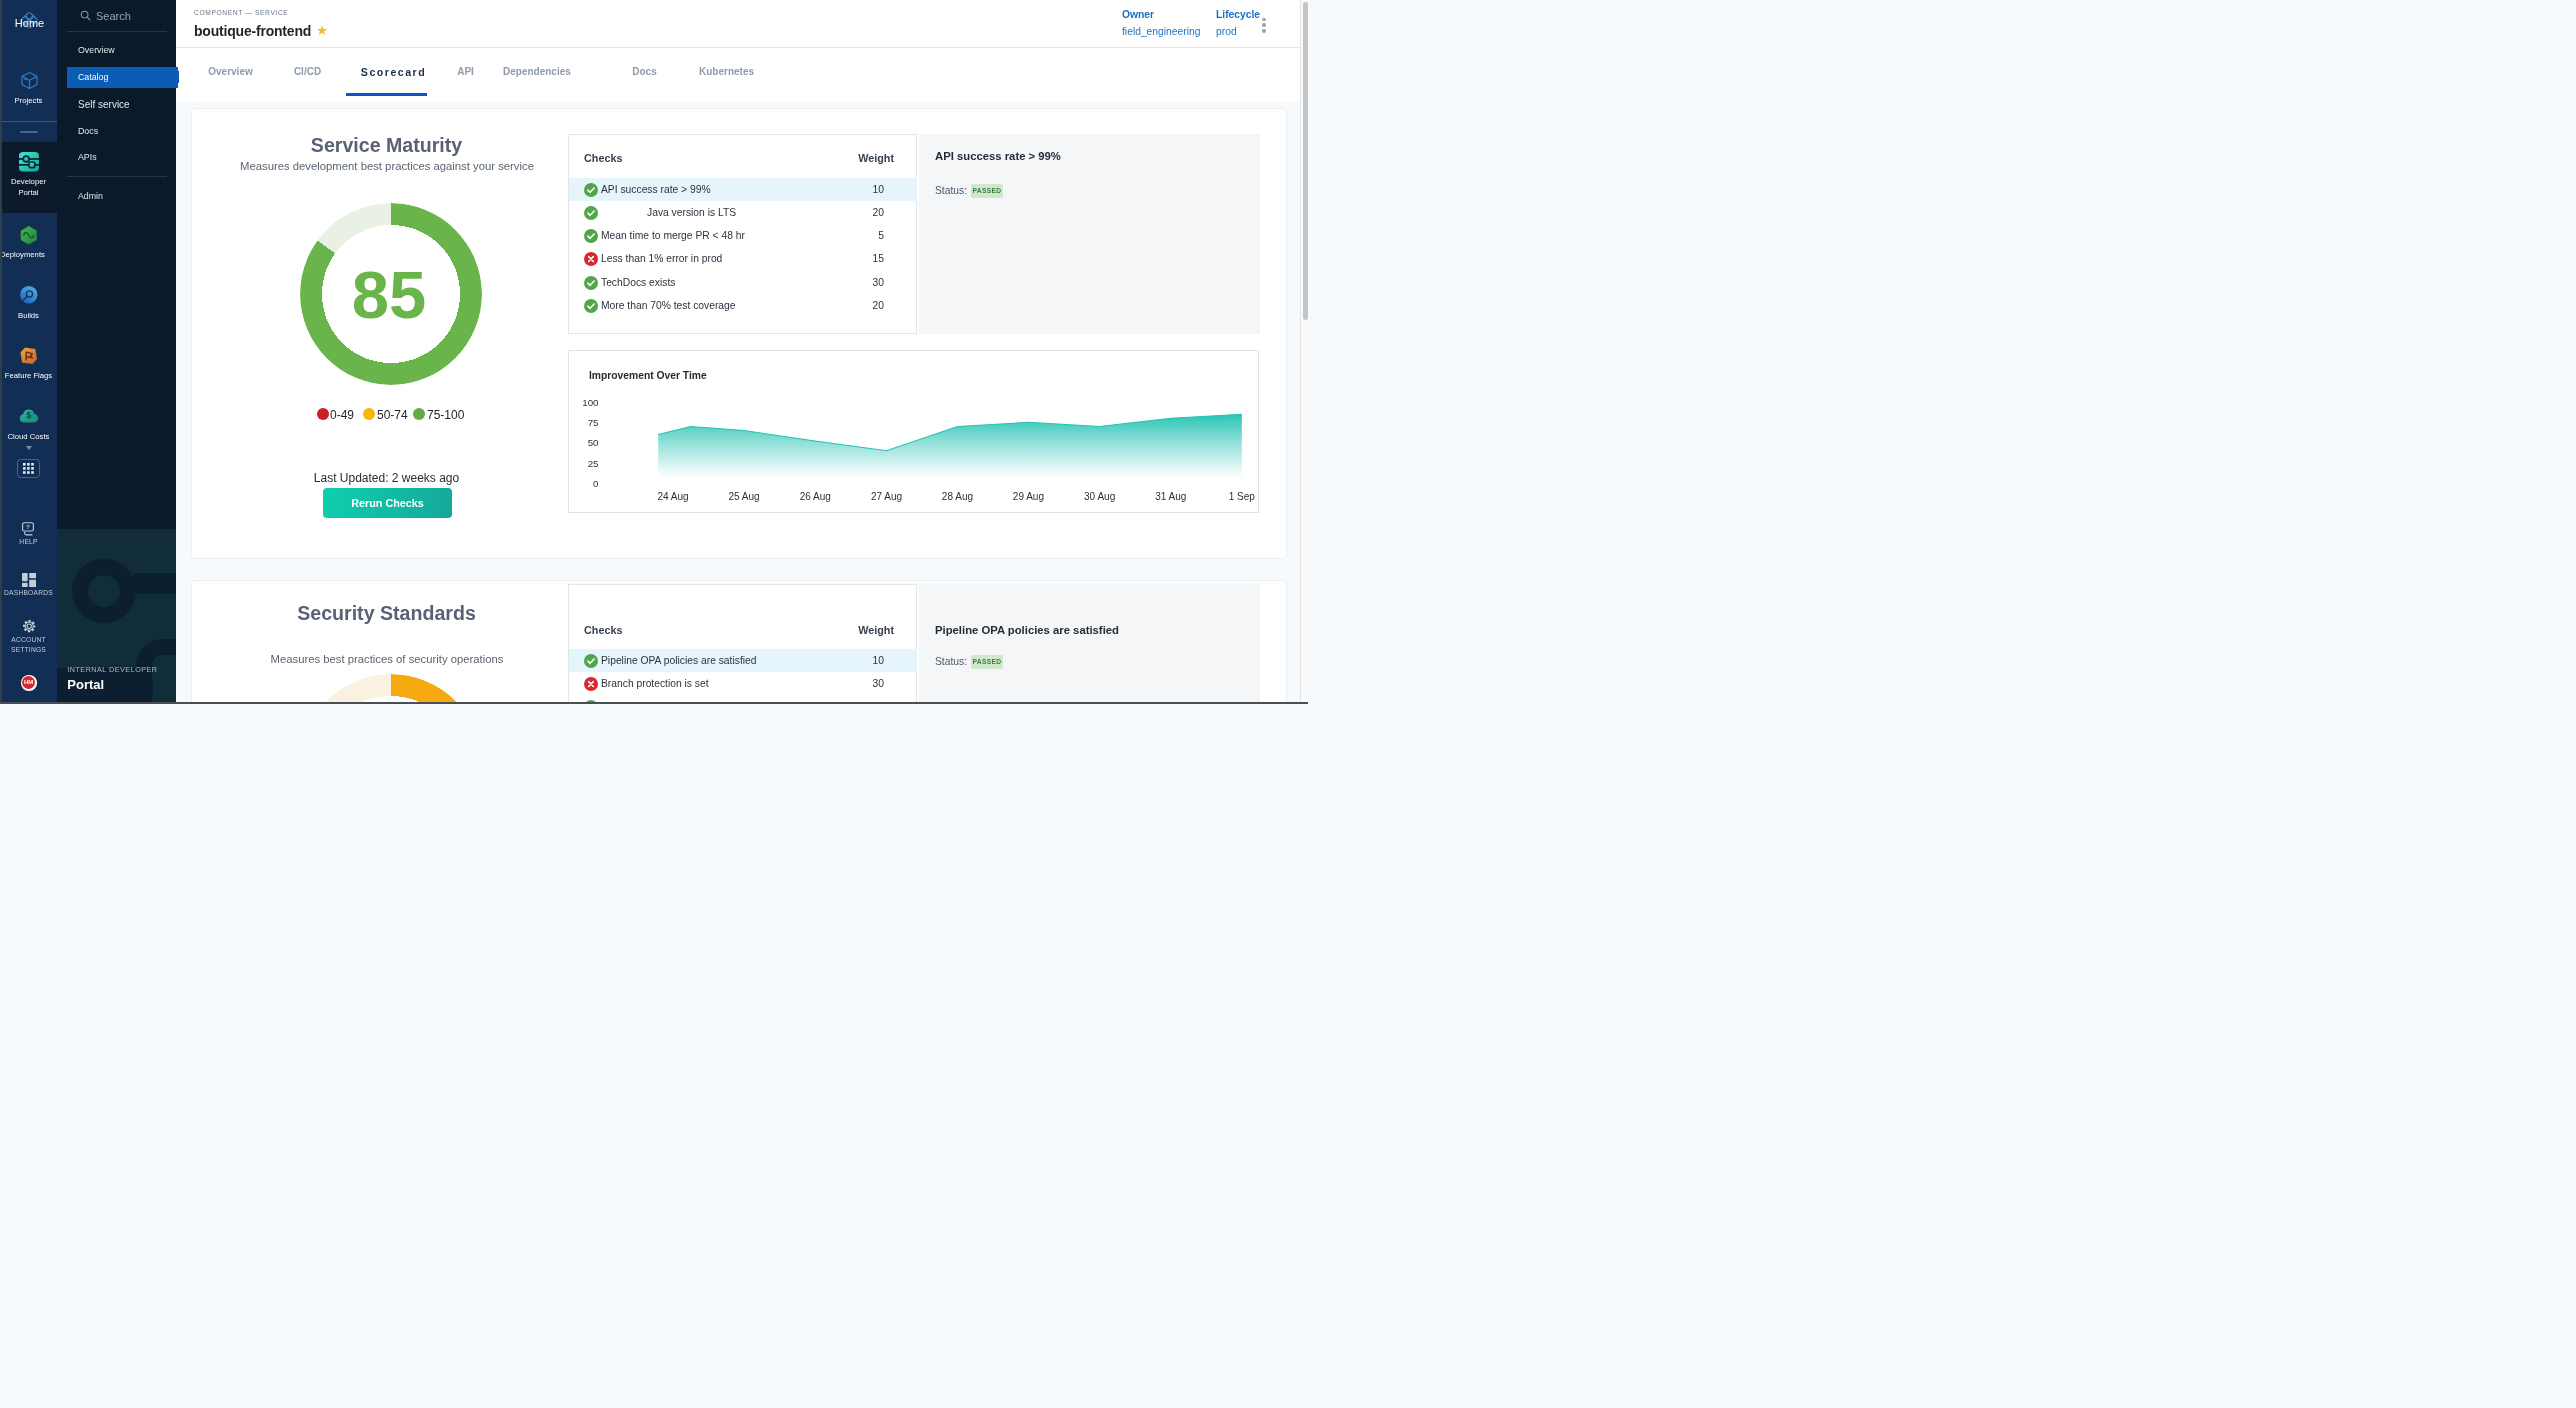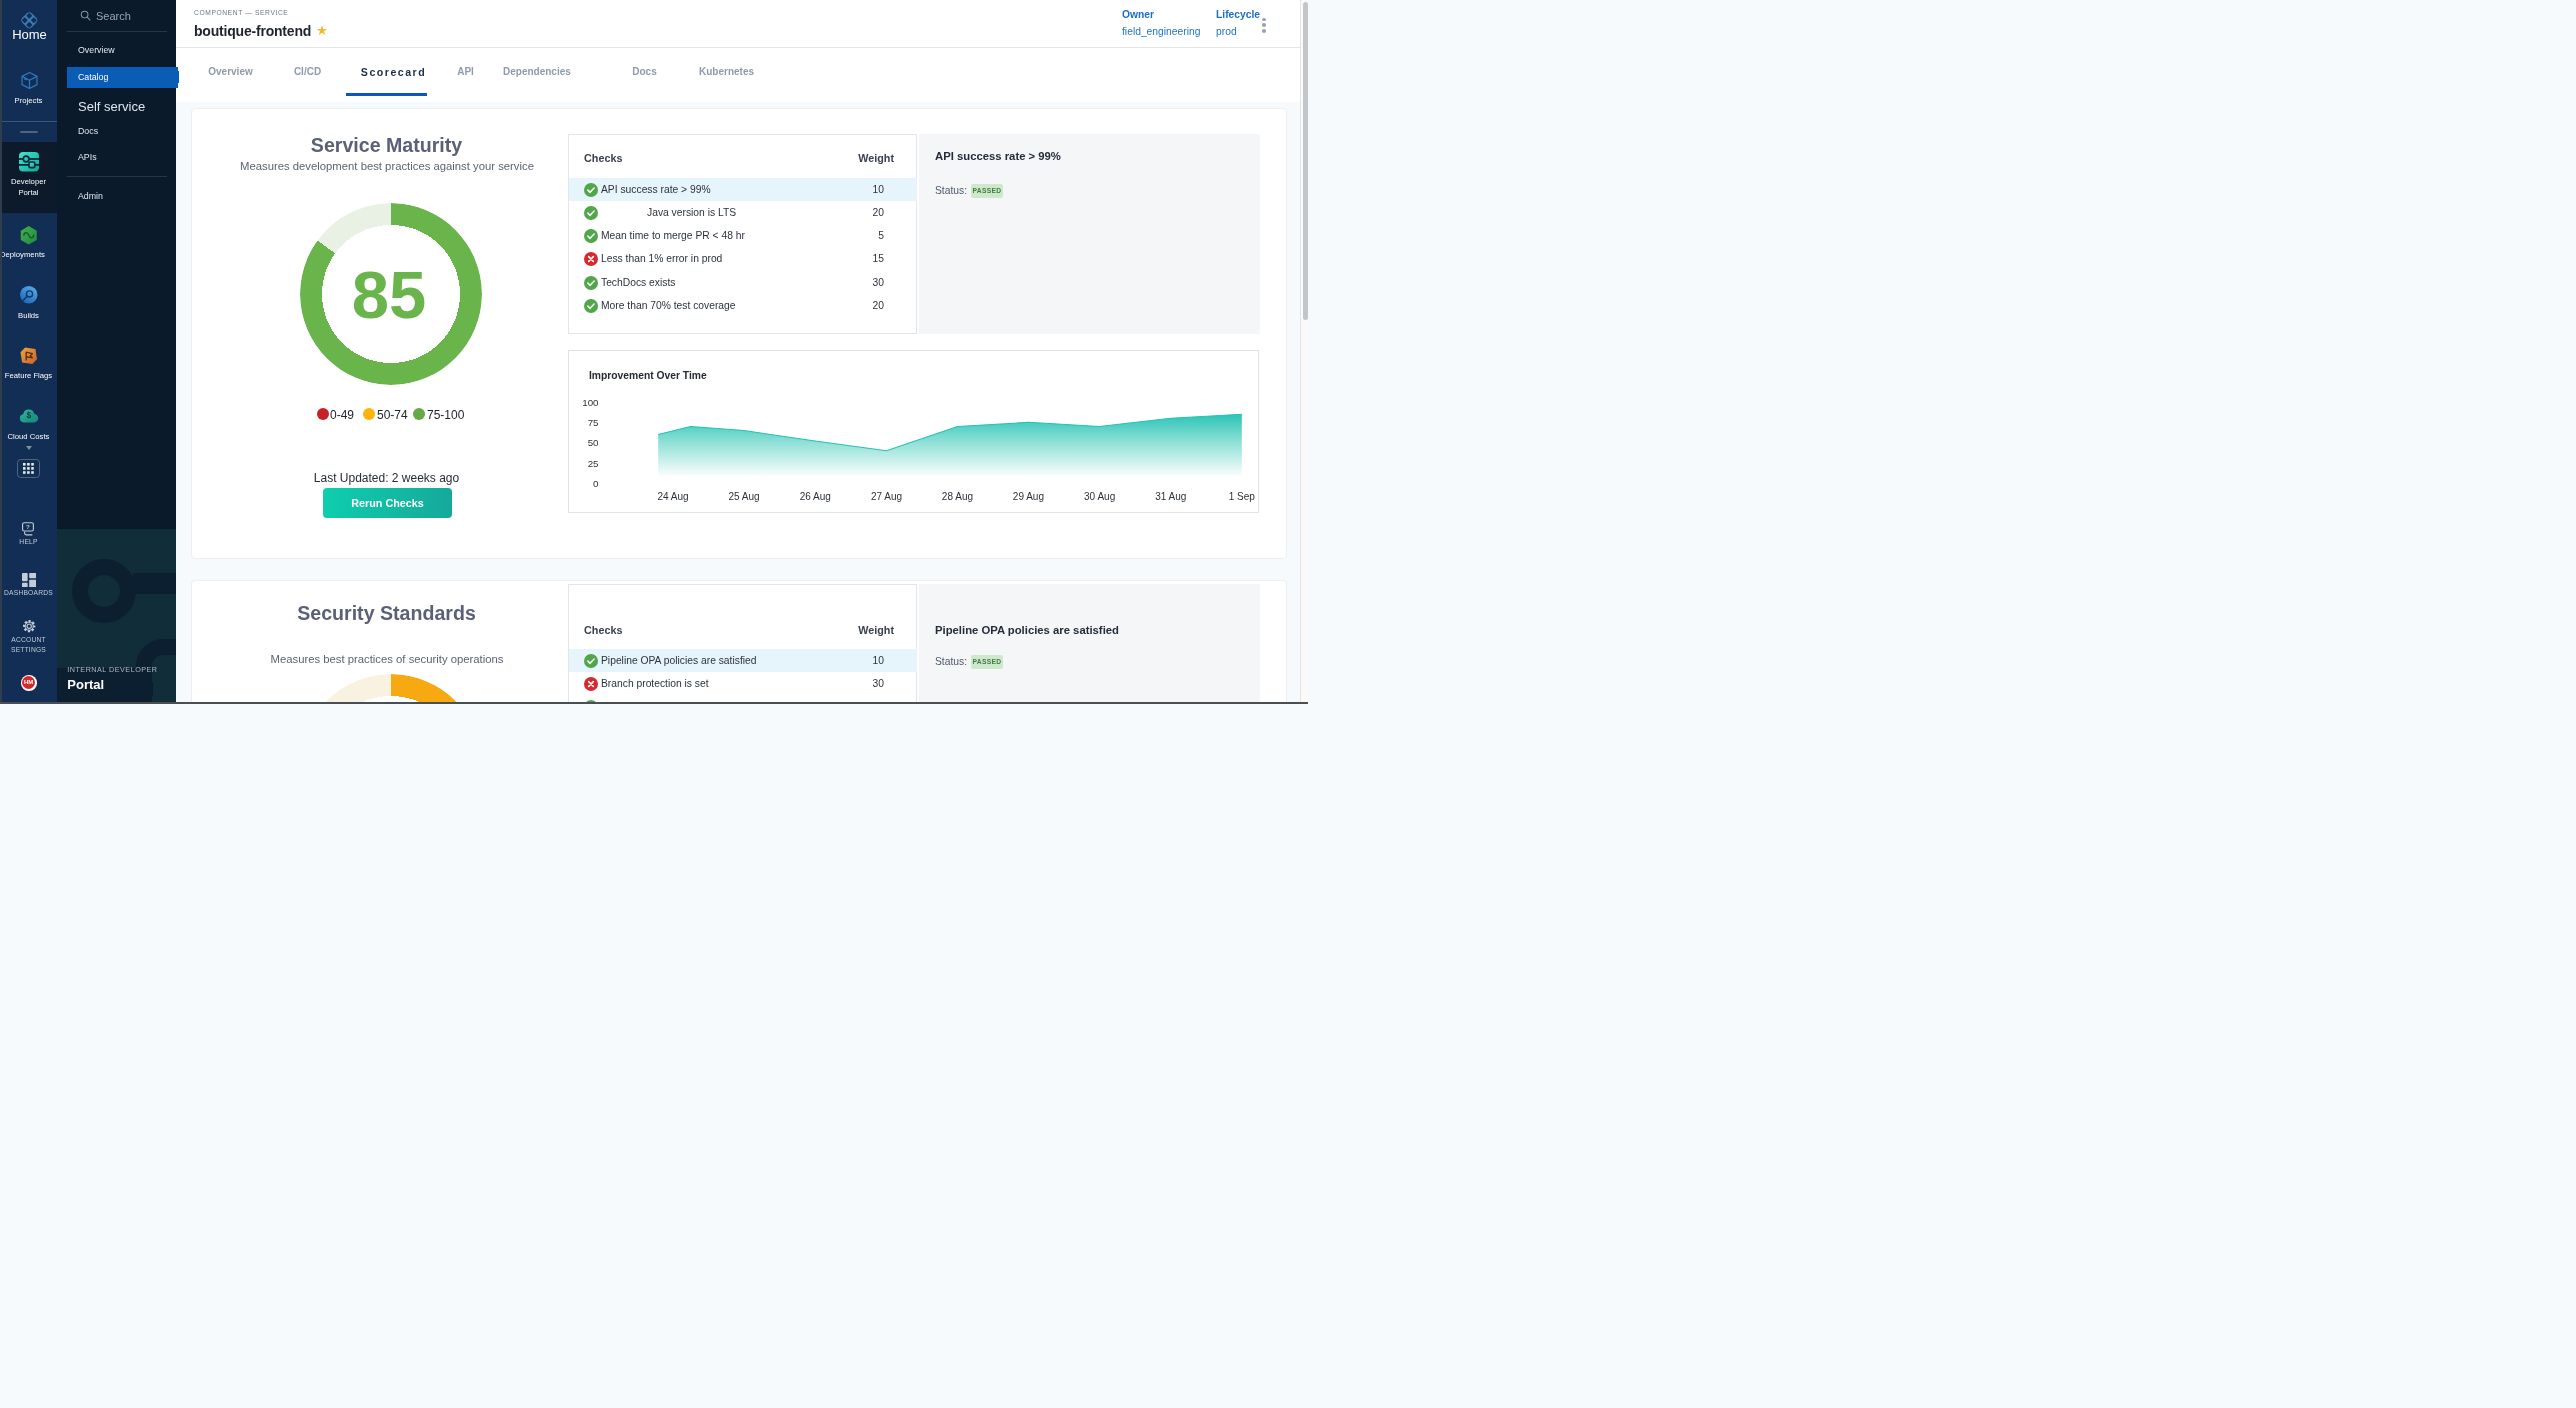--- a/index.html
+++ b/index.html
@@ -188,21 +188,21 @@
   <div class="abs" style="left:10.3px;top:665px;font-size:7.2px;letter-spacing:0.5px;color:#AEB9C6;">INTERNAL DEVELOPER</div>
   <div class="abs" style="left:10.3px;top:677px;font-size:13px;font-weight:700;color:#FFFFFF;">Portal</div>
 
   <svg class="abs" style="left:23px;top:10.3px;" width="11.3" height="11.3" viewBox="0 0 22 22" fill="none" stroke="#8597A8" stroke-width="2">
       <circle cx="9" cy="9" r="6.5"></circle>
       <line x1="14" y1="14" x2="20" y2="20"></line>
     </svg>
   <div class="abs" style="left:39px;top:10.3px;font-size:11px;color:#97A5B4;">Search</div>
   <div class="abs" style="left:10.3px;top:31px;width:100px;height:0.5px;background:#243748;"></div>
   <div class="abs" style="left:21px;top:45px;font-size:8.8px;color:#DFE7EE;">Overview</div>
-  <div class="abs" style="left:21px;top:99px;font-size:13px;color:#DFE7EE;text-align:center;">Self service</div>
+  <div class="abs" style="left:21px;top:99px;font-size:10px;color:#DFE7EE;text-align:center;">Self service</div>
   <div class="abs" style="left:21px;top:126px;font-size:8.8px;color:#DFE7EE;">Docs</div>
   <div class="abs" style="left:21px;top:152px;font-size:8.8px;color:#DFE7EE;">APIs</div>
   <div class="abs" style="left:10.3px;top:176px;width:100px;height:0.5px;background:#243748;"></div>
   <div class="abs" style="left:21px;top:191px;font-size:8.8px;color:#DFE7EE;">Admin</div>
 </div>
 
 <div class="abs" style="left:67px;top:67px;width:111px;height:20.6px;background:#0B5CB5;z-index:5;"></div>
 <div class="abs" style="left:78px;top:72px;font-size:8.8px;color:#FFFFFF;z-index:6;">Catalog</div>
 
 <div class="abs" id="sidebar1" style="left:0;top:0;width:57px;height:704px;background:#122E54;overflow:hidden;">
@@ -213,21 +213,21 @@
 
     <svg class="abs" style="left:18.5px;top:9.8px;" width="20.6" height="20.6" viewBox="0 0 40 40">
       <g transform="rotate(45 20 20)">
         <rect x="7" y="7" width="26" height="26" rx="7.5" fill="#3A7AB5"></rect>
         <rect x="9.5" y="9.5" width="8.5" height="8.5" rx="1.5" fill="#122E54"></rect>
         <rect x="22" y="9.5" width="8.5" height="8.5" rx="1.5" fill="#122E54"></rect>
         <rect x="9.5" y="22" width="8.5" height="8.5" rx="1.5" fill="#122E54"></rect>
         <rect x="22" y="22" width="8.5" height="8.5" rx="1.5" fill="#122E54"></rect>
       </g>
     </svg>
-    <div class="abs" style="left:0;top:27px;width:59px;text-align:center;font-size:13px;color:#FBFDFE;">Home</div>
+    <div class="abs" style="left:0;top:17px;width:59px;text-align:center;font-size:11px;color:#FBFDFE;">Home</div>
 
     <svg class="abs" style="left:19.6px;top:71px;" width="19" height="19" viewBox="0 0 37 37" fill="none" stroke="#2F79BE" stroke-width="2.4" stroke-linejoin="round">
       <path d="M18.5 3 L33 10.5 L33 26.5 L18.5 34 L4 26.5 L4 10.5 Z"></path>
       <path d="M4 10.5 L18.5 18 L33 10.5 M18.5 18 L18.5 34"></path>
       <path d="M8 15 L13 17.5" stroke-width="2.2"></path>
     </svg>
     <div class="abs" style="left:0;top:96px;width:57px;text-align:center;font-size:7.7px;color:#FBFDFE;">Projects</div>
 
     <svg class="abs" style="left:19px;top:152px;" width="20" height="19.6" viewBox="0 0 39 38">
       <defs>

